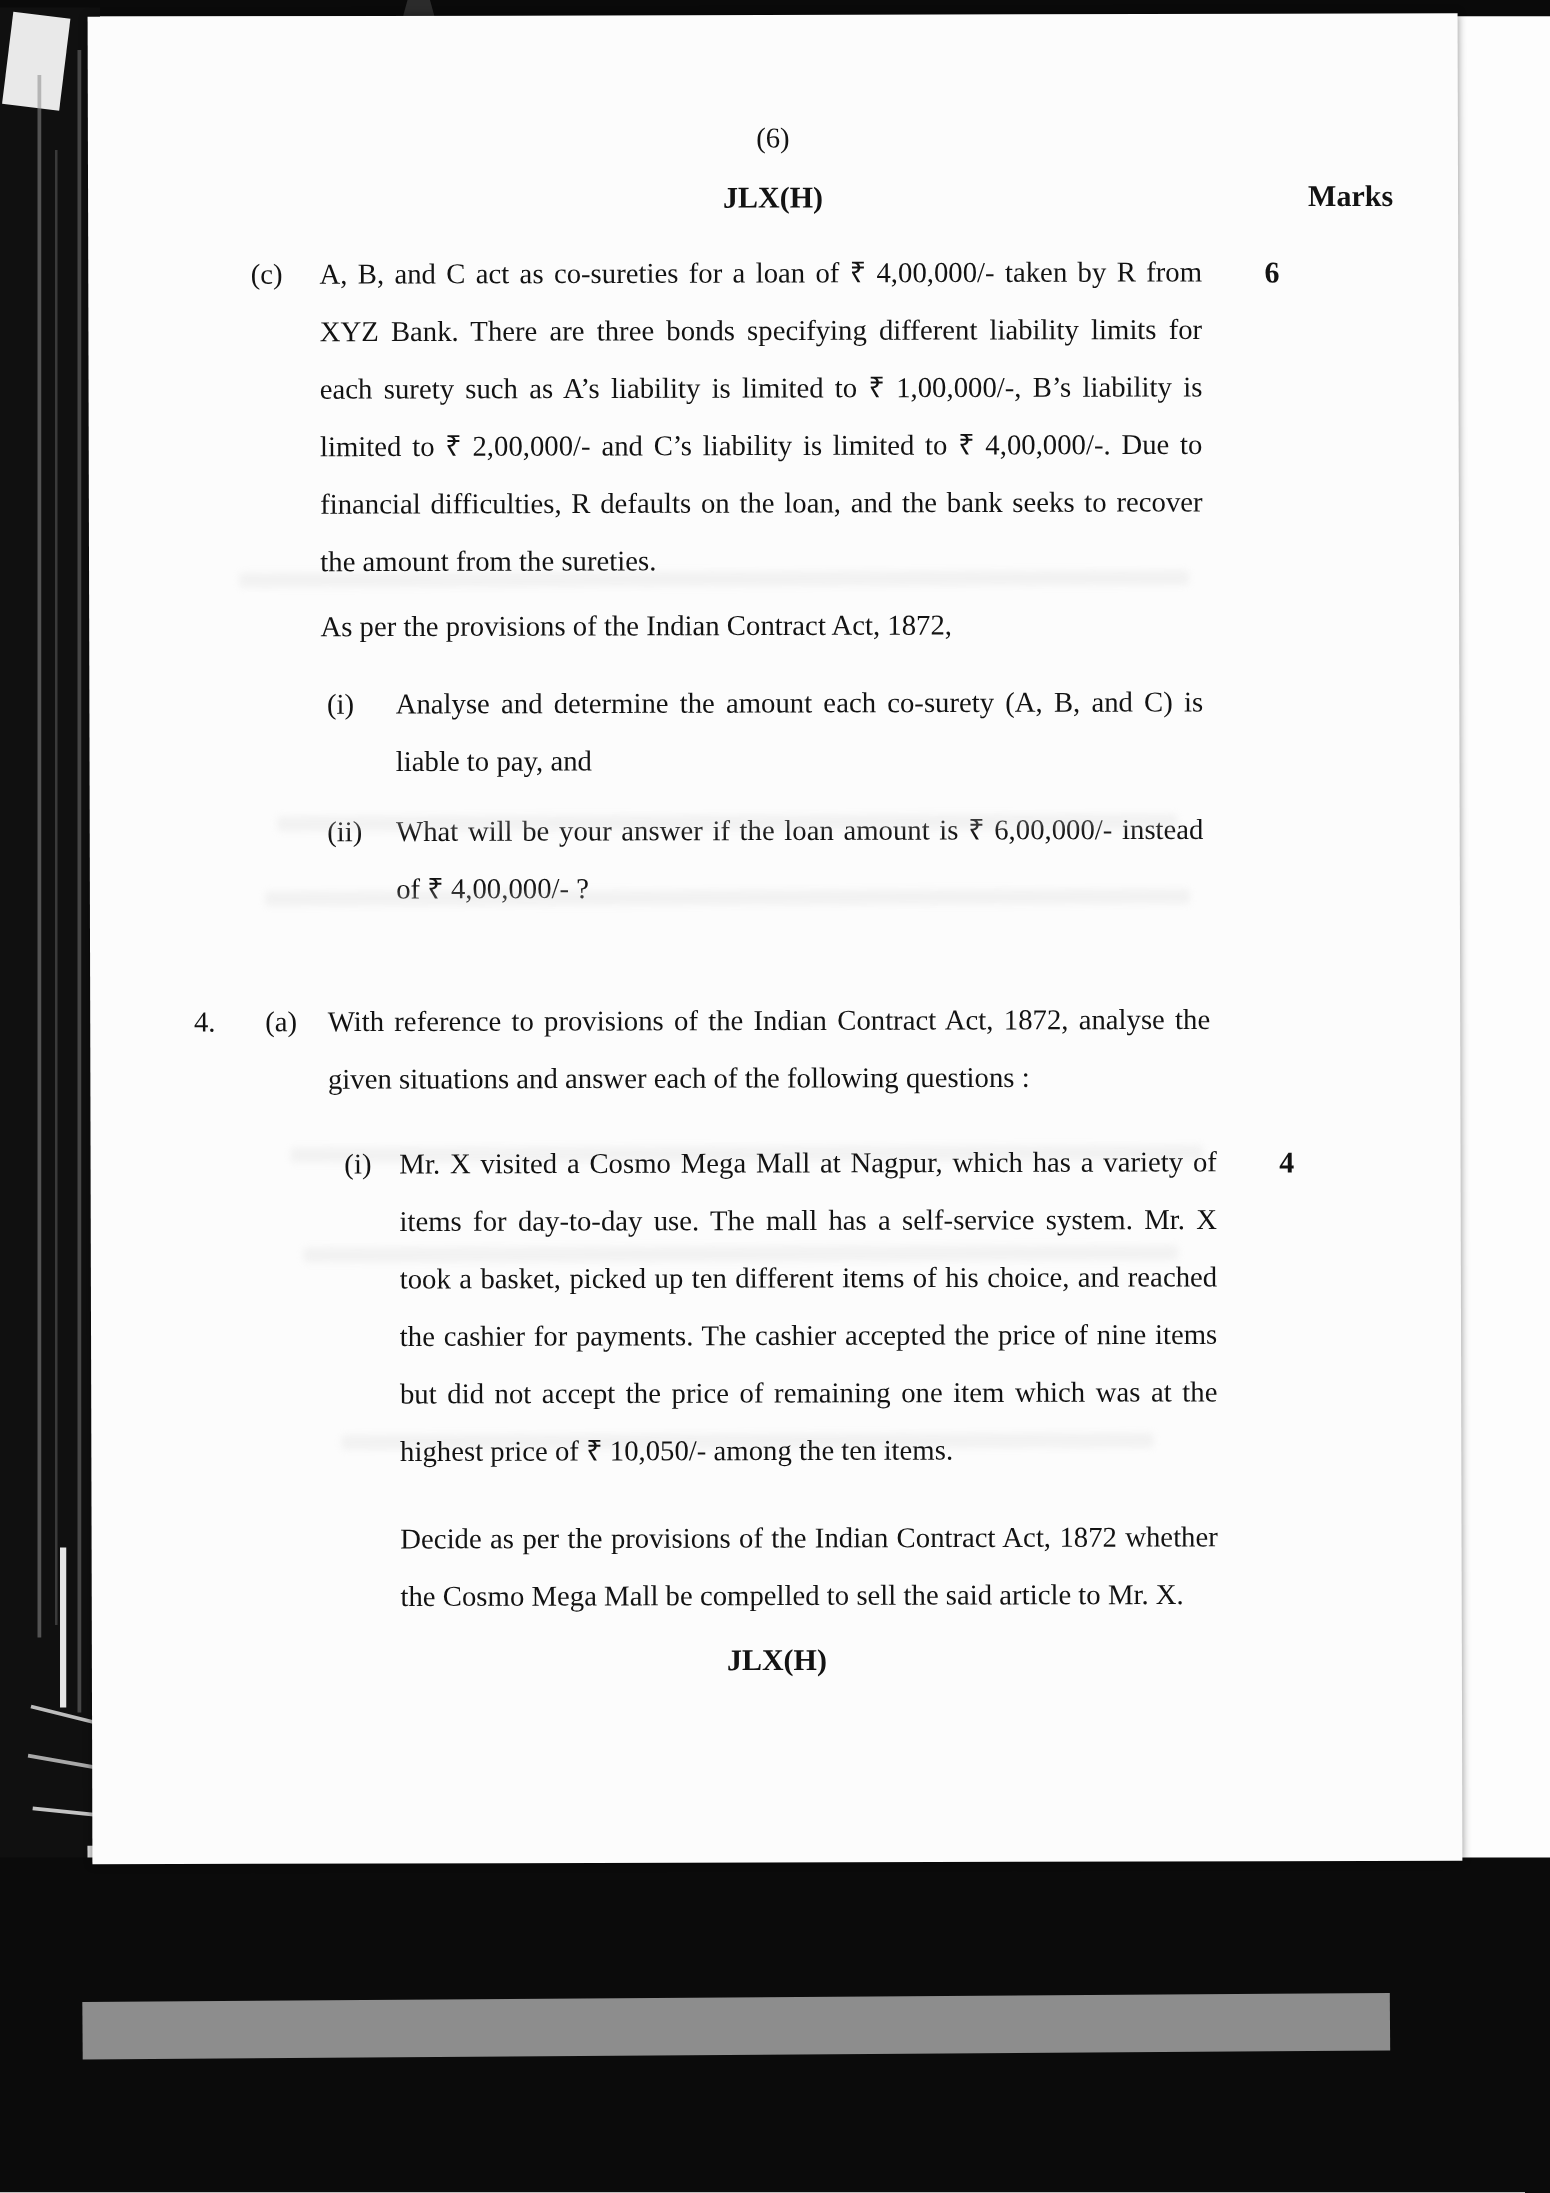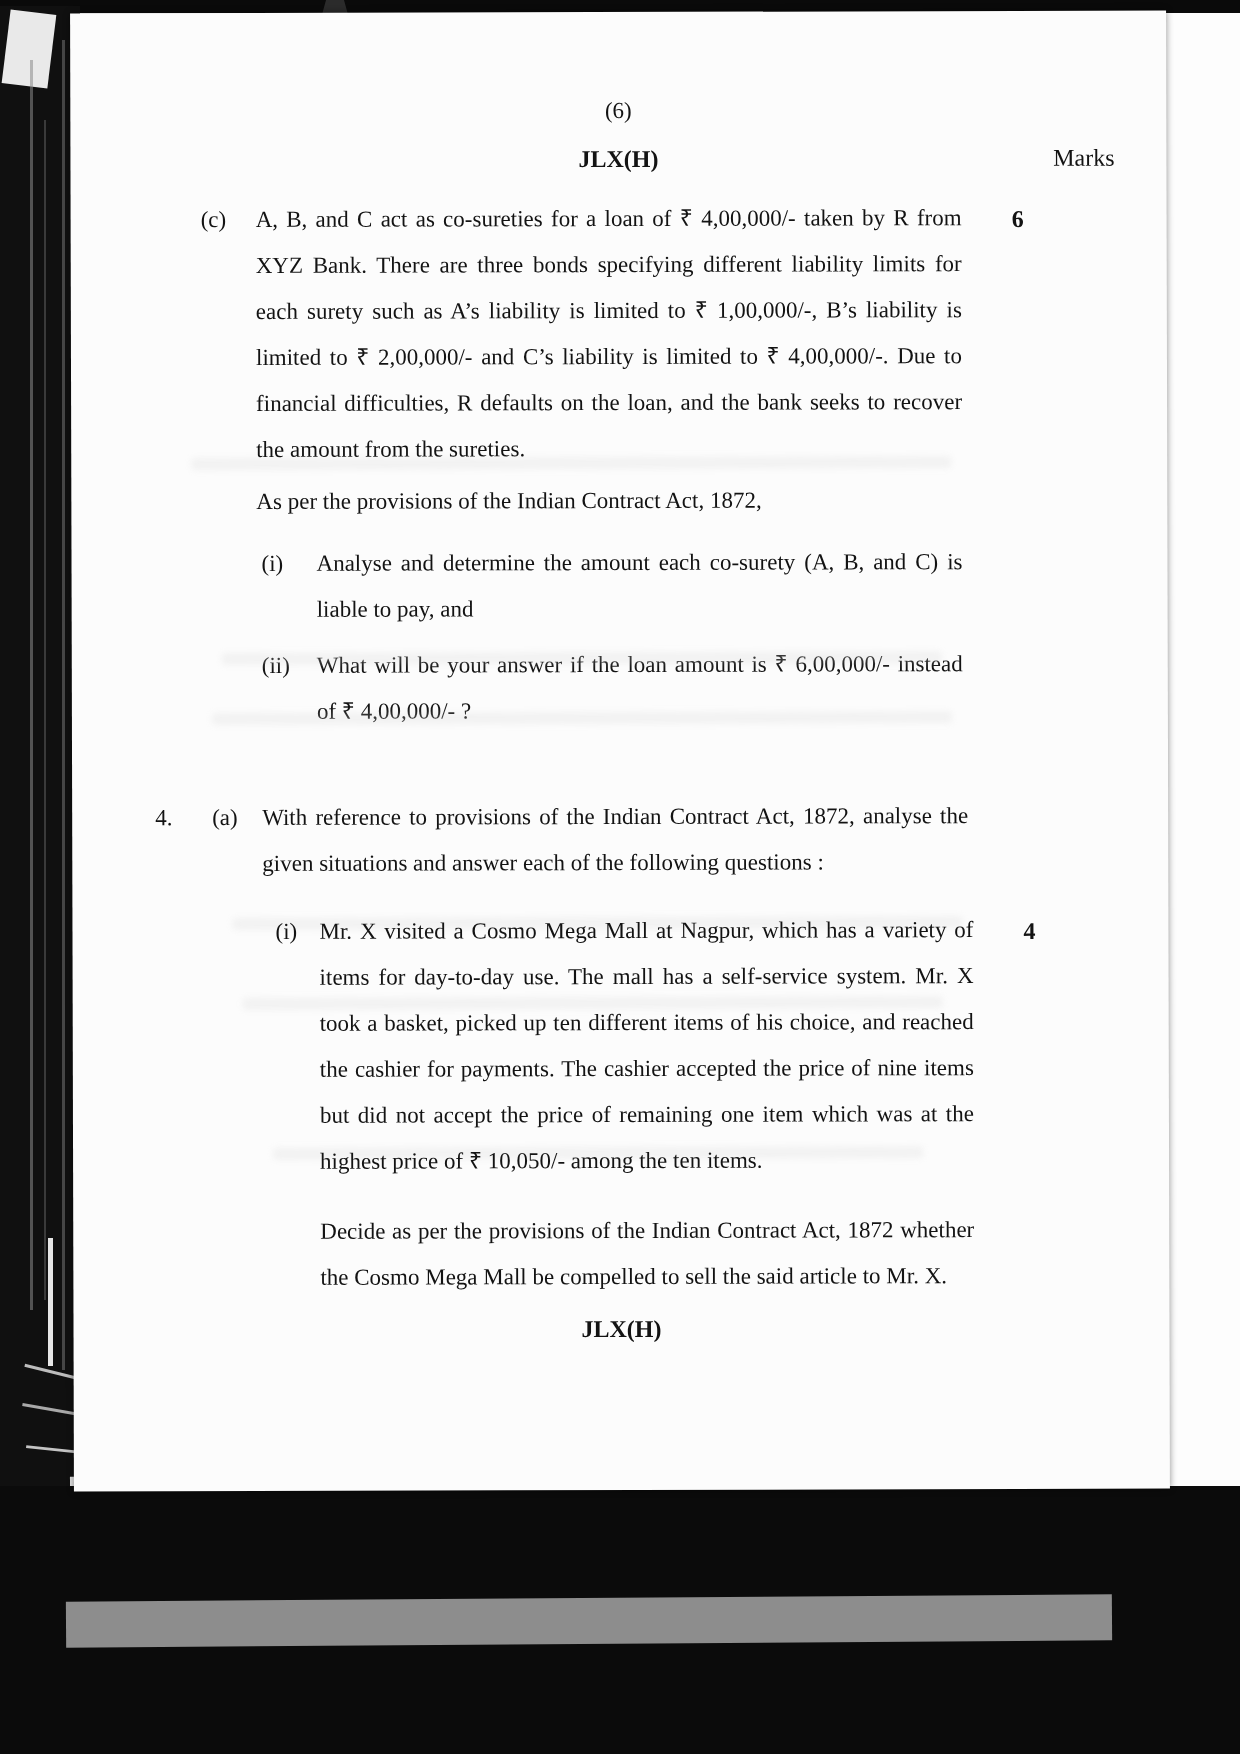--- a/index.html
+++ b/index.html
@@ -33,21 +33,21 @@
     background:#fcfcfc;transform:rotate(-0.15deg);
     box-shadow:0 0 7px rgba(0,0,0,.45);
   }
   .paper-inner{position:relative;width:100%;height:100%;font-size:23px;line-height:46px;}
 
   .bleed{position:absolute;background:#cfcfcf;opacity:.22;filter:blur(3px);border-radius:3px;}
 
   .page-number{text-align:center;margin:0;padding-top:76px;}
   .header-row{position:relative;margin-top:2px;}
   .header-code{text-align:center;font-weight:bold;font-size:24px;}
-  .marks-label{position:absolute;right:52px;top:0;font-weight:normal;font-size:24px;}
+  .marks-label{position:absolute;right:52px;top:0;font-weight:bold;font-size:24px;}
 
   .q-row{display:flex;position:relative;margin:14px 205px 0 130px;}
   .q-label{width:55px;flex:none;}
   .q-body{flex:1;text-align:justify;}
   .q-marks{position:absolute;right:-62px;top:1px;font-weight:bold;font-size:24px;}
 
   .qc-intro{margin:6px 205px 0 185px;}
 
   .sub-row{display:flex;margin:16px 205px 0 190px;}
   .sub-row.second{margin-top:10px;}

